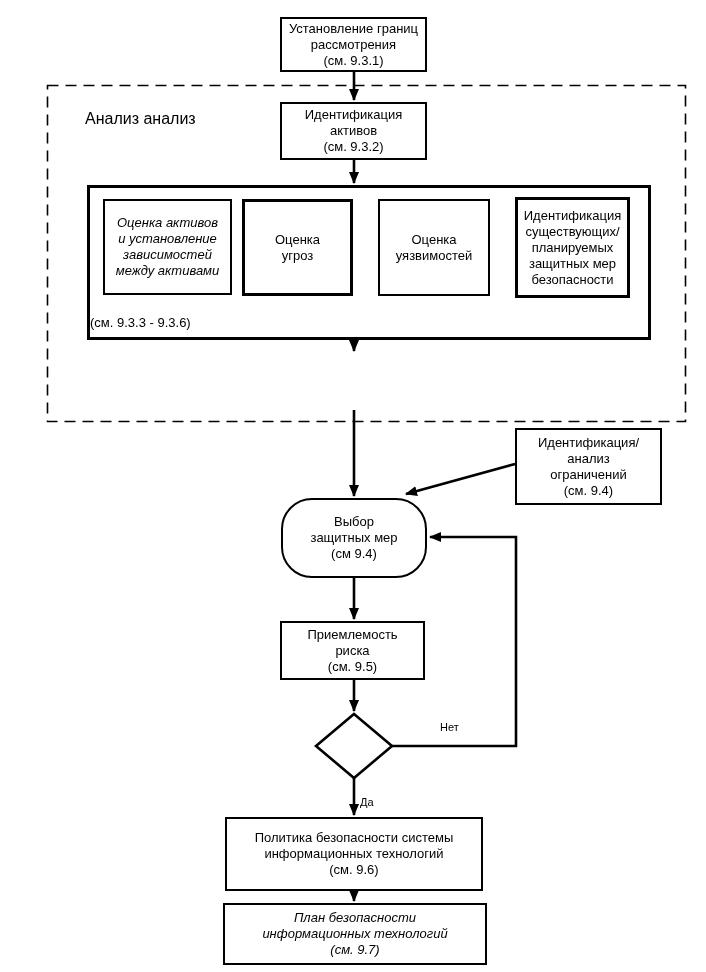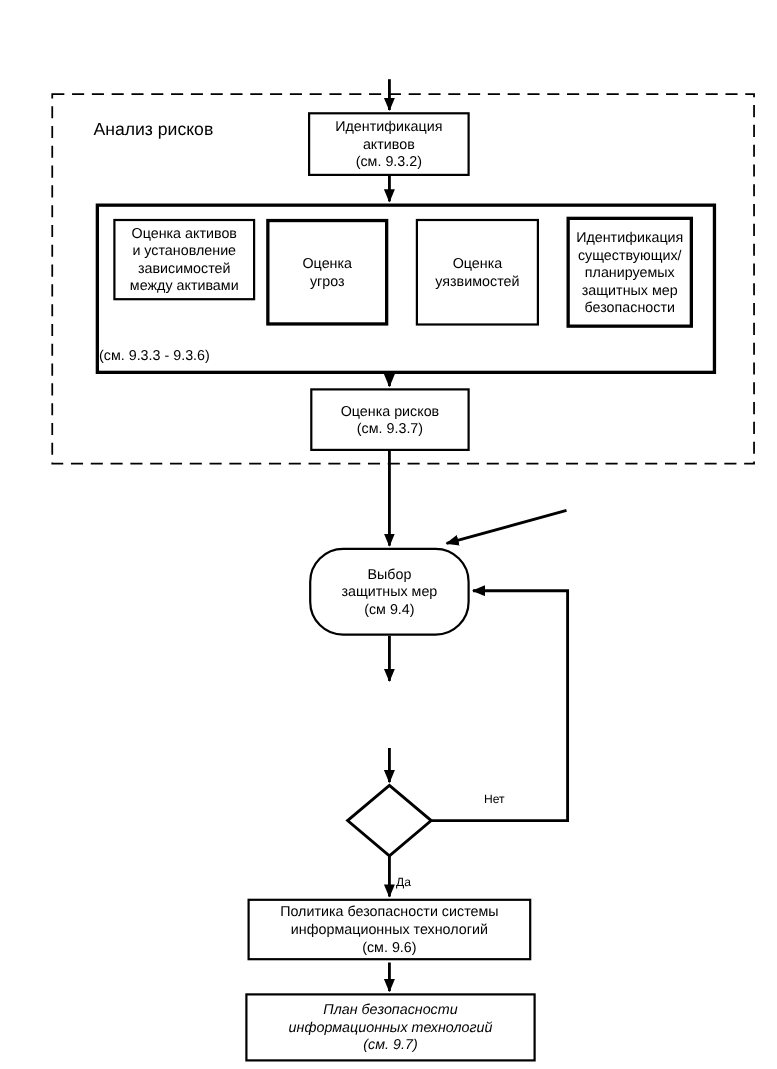--- a/index.html
+++ b/index.html
@@ -49,34 +49,39 @@
     <line x1="354" y1="578" x2="354" y2="619" stroke="#000" stroke-width="2.6" marker-end="url(#ah)"></line>
     <line x1="354" y1="680" x2="354" y2="711" stroke="#000" stroke-width="2.6" marker-end="url(#ah)"></line>
     <line x1="354" y1="778" x2="354" y2="815" stroke="#000" stroke-width="2.6" marker-end="url(#ah)"></line>
     <line x1="354" y1="875" x2="354" y2="901" stroke="#000" stroke-width="2.6" marker-end="url(#ah)"></line>
 
     <path d="M392,746 L516,746 L516,537 L430,537" fill="none" stroke="#000" stroke-width="2.6" marker-end="url(#ah)"></path>
 
     <polygon points="354,714 392,746 354,778 316,746" fill="#ffffff" stroke="#000" stroke-width="2.6"></polygon>
   </svg>
 
-  <div class="region-label">Анализ рисков</div>
+  <div class="region-label">Анализ анализ</div>
 
+  <div class="node" style="left:280px; top:17px; width:147px; height:55px;">
+    <span class="node-text">Установление границ
+рассмотрения
+(см. 9.3.1)</span>
+  </div>
 
   <div class="node" style="left:280px; top:102px; width:147px; height:58px;">
     <span class="node-text">Идентификация
 активов
 (см. 9.3.2)</span>
   </div>
 
   <div class="group-box">
     <div class="group-caption">(см. 9.3.3 - 9.3.6)</div>
   </div>
 
-  <div class="node" style="left:103px; top:199px; width:129px; height:74px;">
+  <div class="node" style="left:103px; top:199px; width:129px; height:96px;font-style:italic;">
     <span class="node-text">Оценка активов
 и установление
 зависимостей
 между активами</span>
   </div>
 
   <div class="node thick" style="left:242px; top:199px; width:111px; height:97px;">
     <span class="node-text">Оценка
 угроз</span>
   </div>
@@ -87,37 +92,44 @@
   </div>
 
   <div class="node thick" style="left:515px; top:197px; width:115px; height:101px;">
     <span class="node-text">Идентификация
 существующих/
 планируемых
 защитных мер
 безопасности</span>
   </div>
 
-  <div class="node" style="left:282px; top:353px; width:145px; height:57px;">
-    <span class="node-text">Оценка рисков
-(см. 9.3.7)</span>
+
+  <div class="node" style="left:515px; top:428px; width:147px; height:77px;">
+    <span class="node-text">Идентификация/
+анализ
+ограничений
+(см. 9.4)</span>
   </div>
-
 
   <div class="node" style="left:281px; top:498px; width:146px; height:80px;border-radius:31px;">
     <span class="node-text">Выбор
 защитных мер
 (см 9.4)</span>
   </div>
 
+  <div class="node" style="left:280px; top:621px; width:145px; height:59px;">
+    <span class="node-text">Приемлемость
+риска
+(см. 9.5)</span>
+  </div>
 
   <div class="floating-label" style="left:440px; top:721px;">Нет</div>
   <div class="floating-label" style="left:360px; top:796px;">Да</div>
 
-  <div class="node" style="left:225px; top:817px; width:258px; height:56px;">
+  <div class="node" style="left:225px; top:817px; width:258px; height:74px;">
     <span class="node-text">Политика безопасности системы
 информационных технологий
 (см. 9.6)</span>
   </div>
 
   <div class="node" style="left:223px; top:903px; width:264px; height:62px;font-style:italic;">
     <span class="node-text">План безопасности
 информационных технологий
 (см. 9.7)</span>
   </div>

